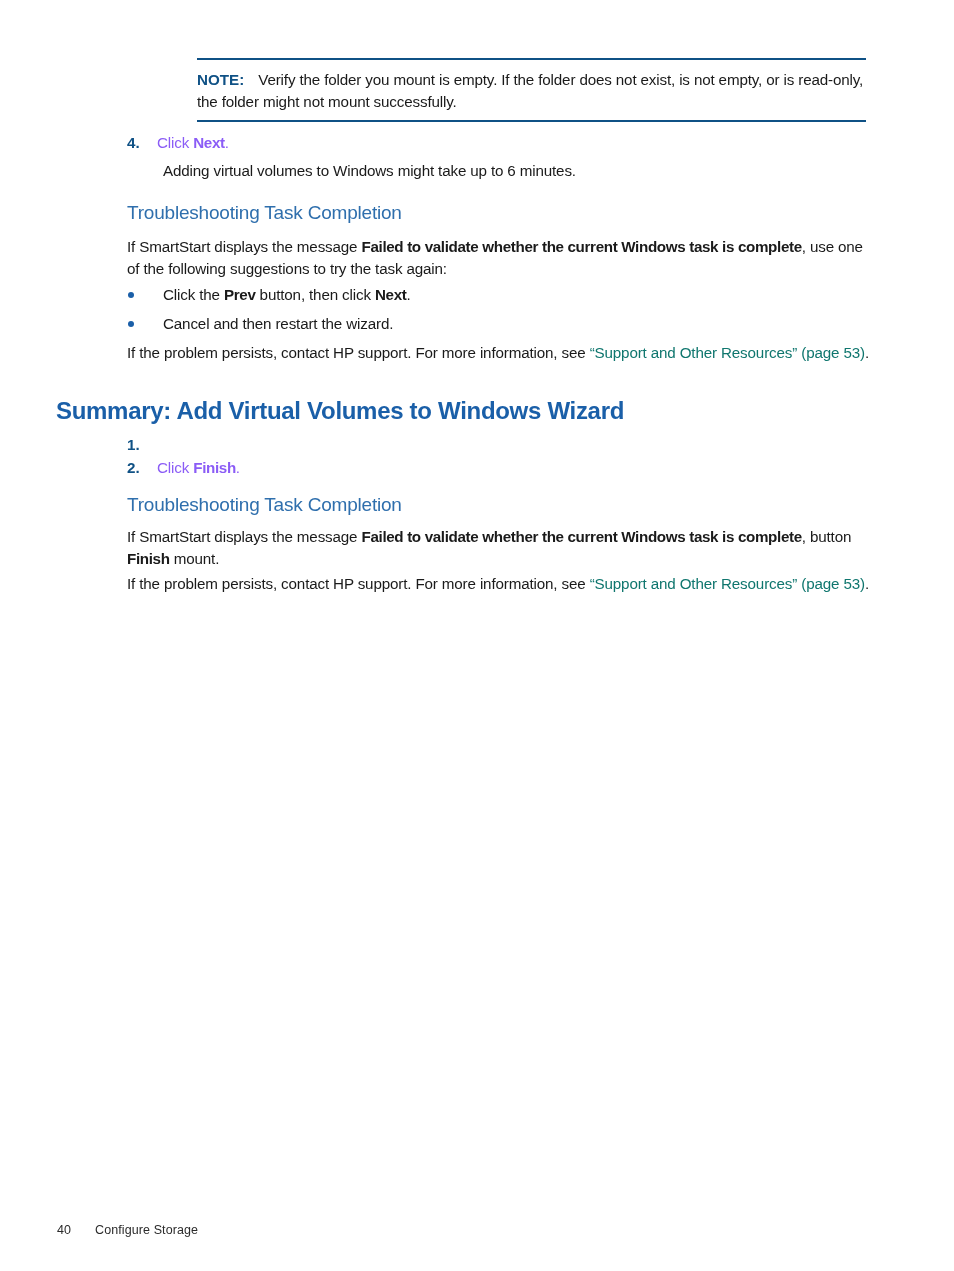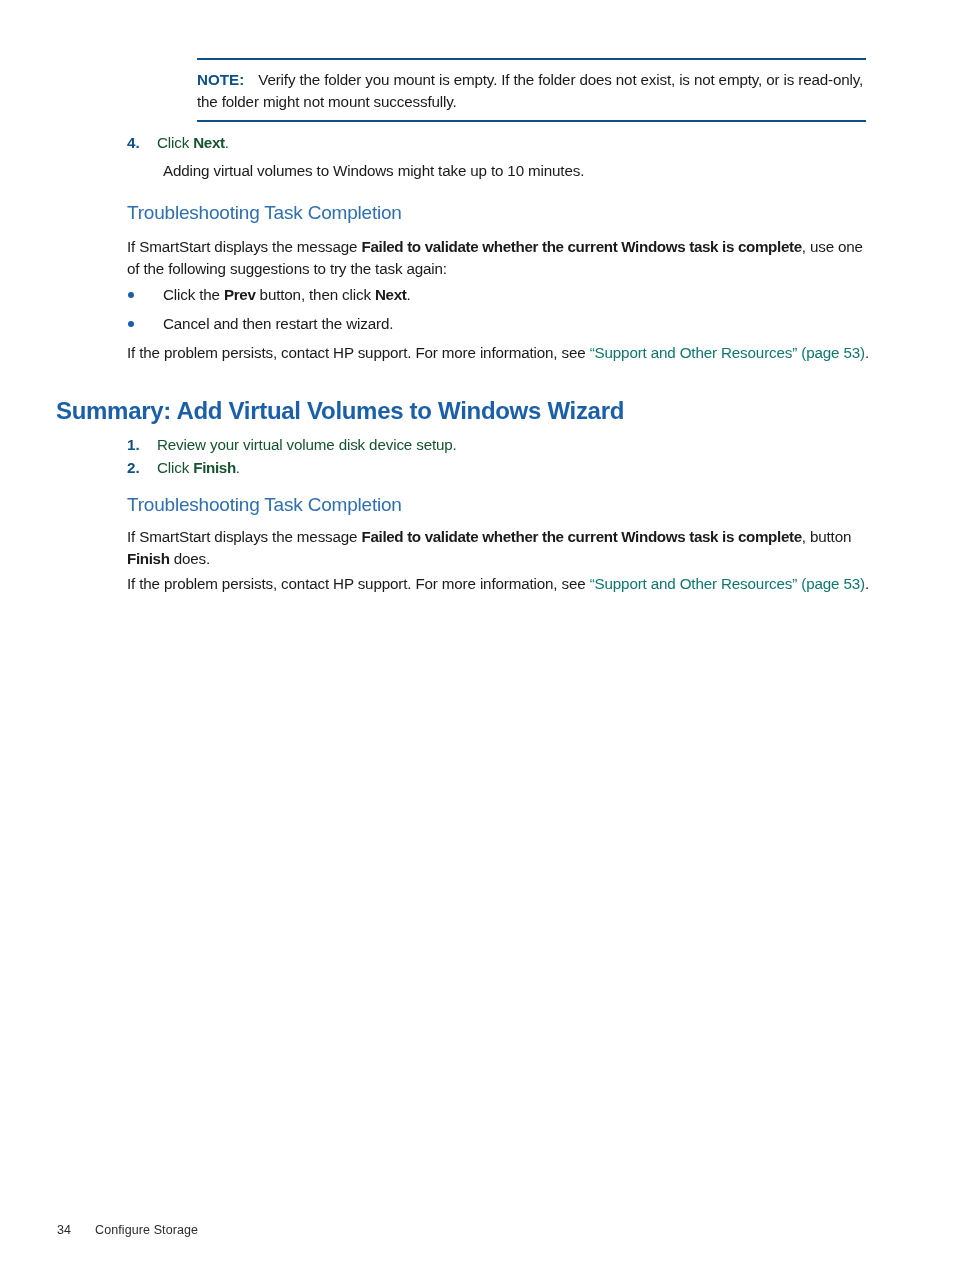--- a/index.html
+++ b/index.html
@@ -73,21 +73,21 @@
     font-weight: bold;
     font-size: 15.2px;
     line-height: 21.5px;
     width: 30px;
     flex: 0 0 30px;
     text-align: left;
   }
   .step-text {
     font-size: 15.2px;
     line-height: 21.5px;
-    color: #14532d;
+    color: #8b5cf6;
     letter-spacing: -0.15px;
   }
   .step-text b { font-weight: bold; letter-spacing: -0.35px; }
 
   
   .bullet-row {
     position: absolute;
     display: flex;
     align-items: flex-start;
   }
@@ -155,21 +155,21 @@
     <div class="note-body">
       <span class="note-label">NOTE:</span><span>Verify the folder you mount is empty. If the folder does not exist, is not empty, or is read-only, the folder might not mount successfully.</span>
     </div>
   </div>
 
   <div class="step" style="left:127px; top:132px; width:740px;">
     <span class="step-num">4.</span>
     <span class="step-text"><span>Click </span><b>Next</b><span>.</span></span>
   </div>
 
-  <div class="body-text" style="left:163px; top:160px; width:700px;">Adding virtual volumes to Windows might take up to 10 minutes.</div>
+  <div class="body-text" style="left:163px; top:160px; width:700px;">Adding virtual volumes to Windows might take up to 6 minutes.</div>
 
   <h3 class="h3" style="left:127px; top:202px;">Troubleshooting Task Completion</h3>
 
   <div class="body-text" style="left:127px; top:236px; width:742px;"><span>If SmartStart displays the message </span><b>Failed to validate whether the current Windows task is complete</b><span>, use one of the following suggestions to try the task again:</span></div>
 
   <div class="bullet-row" style="left:128px; top:284px; width:740px;">
     <span class="bullet-dot">
         <i></i>
       </span>
     <span class="bullet-text"><span>Click the </span><b>Prev</b><span> button, then click </span><b>Next</b><span>.</span></span>
@@ -181,32 +181,31 @@
       </span>
     <span class="bullet-text">Cancel and then restart the wizard.</span>
   </div>
 
   <div class="body-text" style="left:127px; top:342px; width:745px;"><span>If the problem persists, contact HP support. For more information, see </span><span class="link">“Support and Other Resources” (page 53)</span><span>.</span></div>
 
   <h2 class="h2" style="left:56px; top:397px;font-weight:bold;">Summary: Add Virtual Volumes to Windows Wizard</h2>
 
   <div class="step" style="left:127px; top:434px; width:740px;">
     <span class="step-num">1.</span>
-    <span class="step-text">Review your virtual volume disk device setup.</span>
   </div>
 
   <div class="step" style="left:127px; top:457px; width:740px;">
     <span class="step-num">2.</span>
     <span class="step-text"><span>Click </span><b>Finish</b><span>.</span></span>
   </div>
 
   <h3 class="h3" style="left:127px; top:494px;">Troubleshooting Task Completion</h3>
 
-  <div class="body-text" style="left:127px; top:526px; width:744px;"><span>If SmartStart displays the message </span><b>Failed to validate whether the current Windows task is complete</b><span>, button </span><b>Finish</b><span> does.</span></div>
+  <div class="body-text" style="left:127px; top:526px; width:744px;"><span>If SmartStart displays the message </span><b>Failed to validate whether the current Windows task is complete</b><span>, button </span><b>Finish</b><span> mount.</span></div>
 
   <div class="body-text" style="left:127px; top:573px; width:745px;"><span>If the problem persists, contact HP support. For more information, see </span><span class="link">“Support and Other Resources” (page 53)</span><span>.</span></div>
 
   <div class="footer">
-    <span class="footer-page-num">34</span>
+    <span class="footer-page-num">40</span>
     <span>Configure Storage</span>
   </div>
 
 </div>
 
 </body></html>

